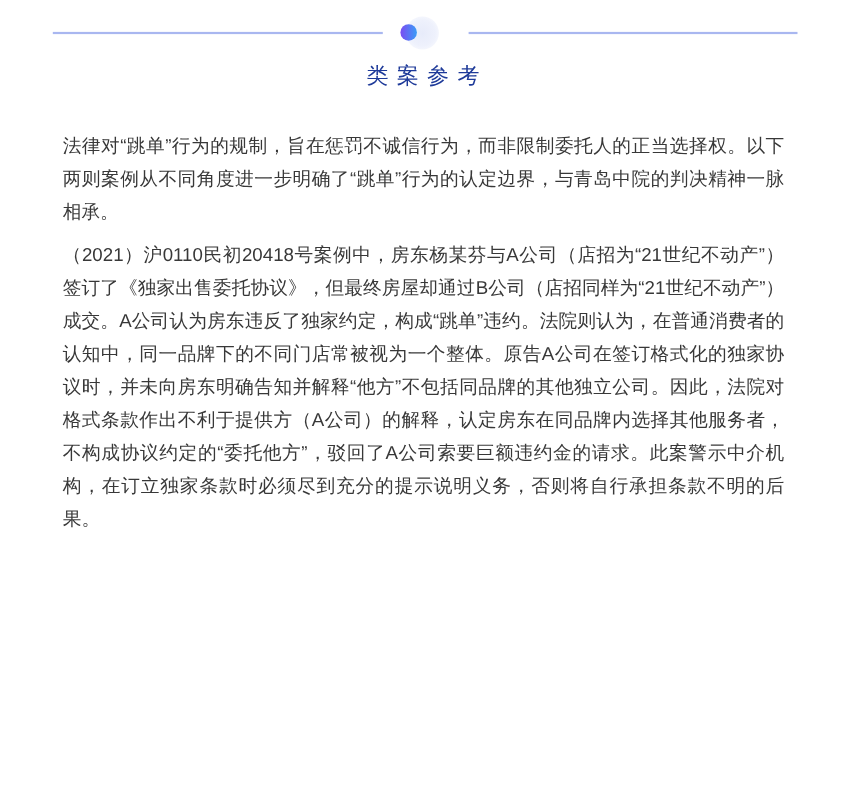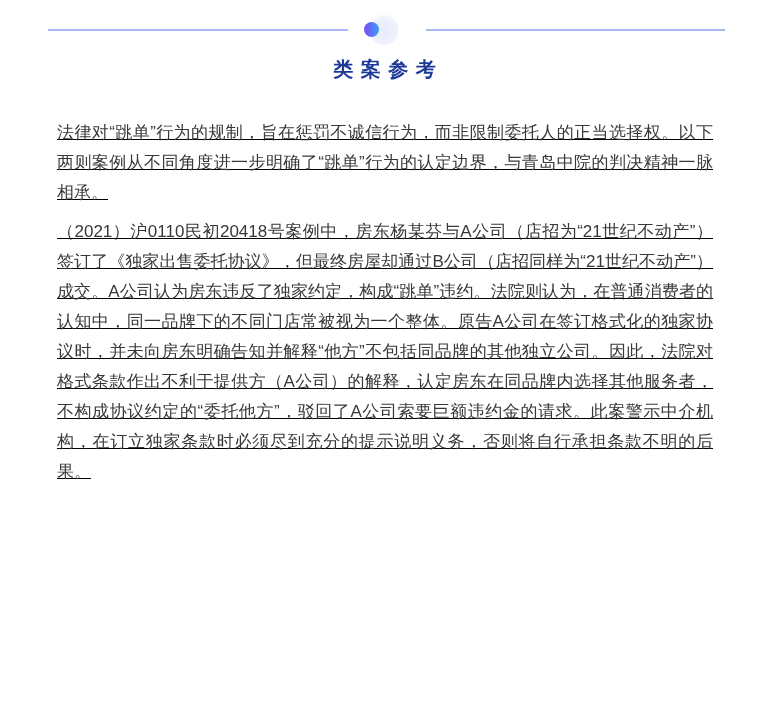--- a/index.html
+++ b/index.html
@@ -47,30 +47,29 @@
     border-radius: 50%;
     background: linear-gradient(90deg, #7b4cf2 0%, #3b9cf7 100%);
   }
 
   
   .title {
     margin-top: 13px;
     text-align: center;
     font-size: 20px;
     line-height: 22px;
-    font-weight: bold;
+    font-weight: normal;
     color: #1e3a99;
     letter-spacing: 1px;
   }
 
   
   .content {
     margin-top: 38px;
     padding: 0 57px;
-    text-decoration: underline;
   }
   .content p {
     font-size: 17px;
     line-height: 30px;
     color: #383838;
     text-align: justify;
     margin-bottom: 9px;
     word-break: break-all;
   }
 </style>

